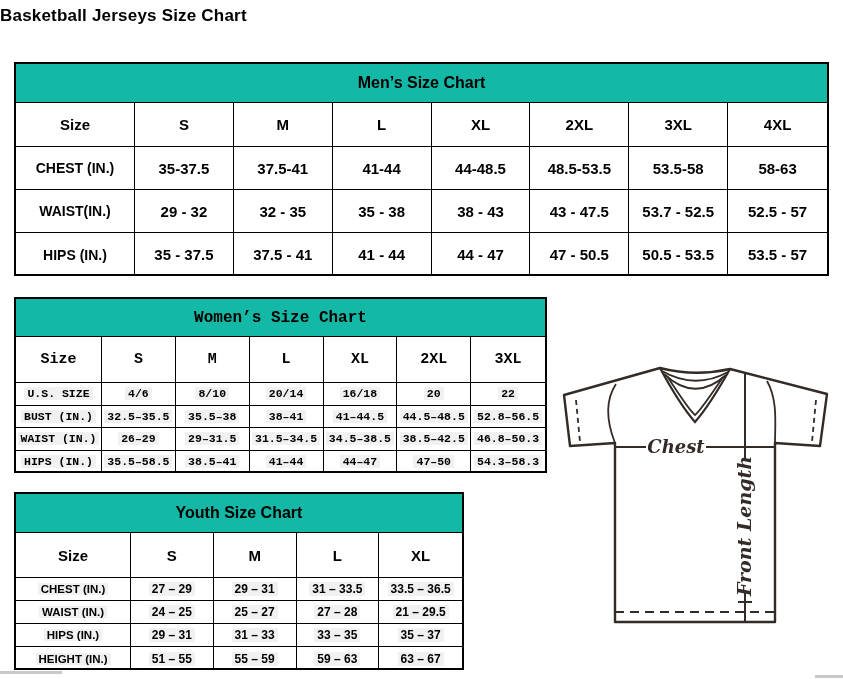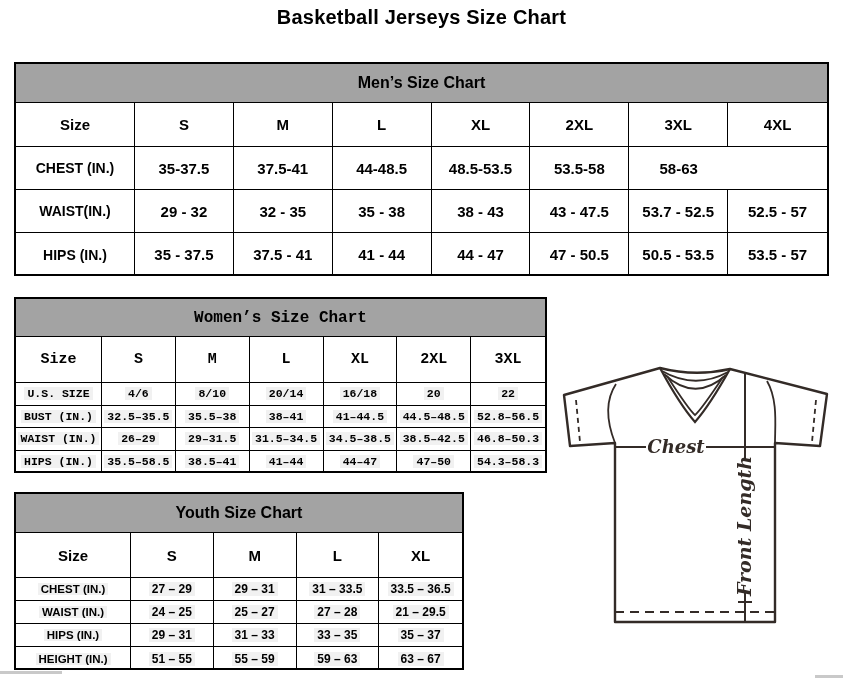--- a/index.html
+++ b/index.html
@@ -1,27 +1,27 @@
 <!DOCTYPE html>
 <html><head>
 <meta charset="utf-8">
 <style>
   html,body{margin:0;padding:0;background:#fff;}
   #canvas{
     position:relative;width:843px;height:679px;background:#ffffff;overflow:hidden;
     font-family:"Liberation Sans",sans-serif;color:#000;
   }
   .page-title{
-    position:absolute;left:0;top:6px;width:843px;text-align:center;
-    font-size:20px;font-weight:bold;letter-spacing:0.2px;
+    position:absolute;left:0;top:6px;width:843px;
+    font-size:17px;font-weight:bold;letter-spacing:0.2px;
   }
   
   .tbl{position:absolute;border:2px solid #000;background:#fff;box-sizing:border-box;}
   .band{
-    background:#a3a3a3;border-bottom:1px solid #000;display:flex;align-items:center;
+    background:#14b8a6;border-bottom:1px solid #000;display:flex;align-items:center;
     justify-content:center;font-weight:bold;font-size:16px;box-sizing:border-box;
   }
   .row{display:grid;border-bottom:1px solid #000;box-sizing:border-box;}
   .tbl .row:last-child{border-bottom:none;}
   .cell{
     border-right:1px solid #000;display:flex;align-items:center;justify-content:center;
     font-weight:bold;box-sizing:border-box;overflow:hidden;white-space:nowrap;
   }
   .row .cell:last-child{border-right:none;}
   .hl{background:#f1f1f1;padding:0 3px;}
@@ -72,20 +72,21 @@
       <div class="cell">L</div>
       <div class="cell">XL</div>
       <div class="cell">2XL</div>
       <div class="cell">3XL</div>
       <div class="cell">4XL</div>
     </div>
     <div class="row r-data">
       <div class="cell">CHEST (IN.)</div>
       <div class="cell">35-37.5</div>
       <div class="cell">37.5-41</div>
+      <div class="cell">41-44</div>
       <div class="cell">44-48.5</div>
       <div class="cell">48.5-53.5</div>
       <div class="cell">53.5-58</div>
       <div class="cell">58-63</div>
     </div>
     <div class="row r-data">
       <div class="cell">WAIST(IN.)</div>
       <div class="cell">29 - 32</div>
       <div class="cell">32 - 35</div>
       <div class="cell">35 - 38</div>

